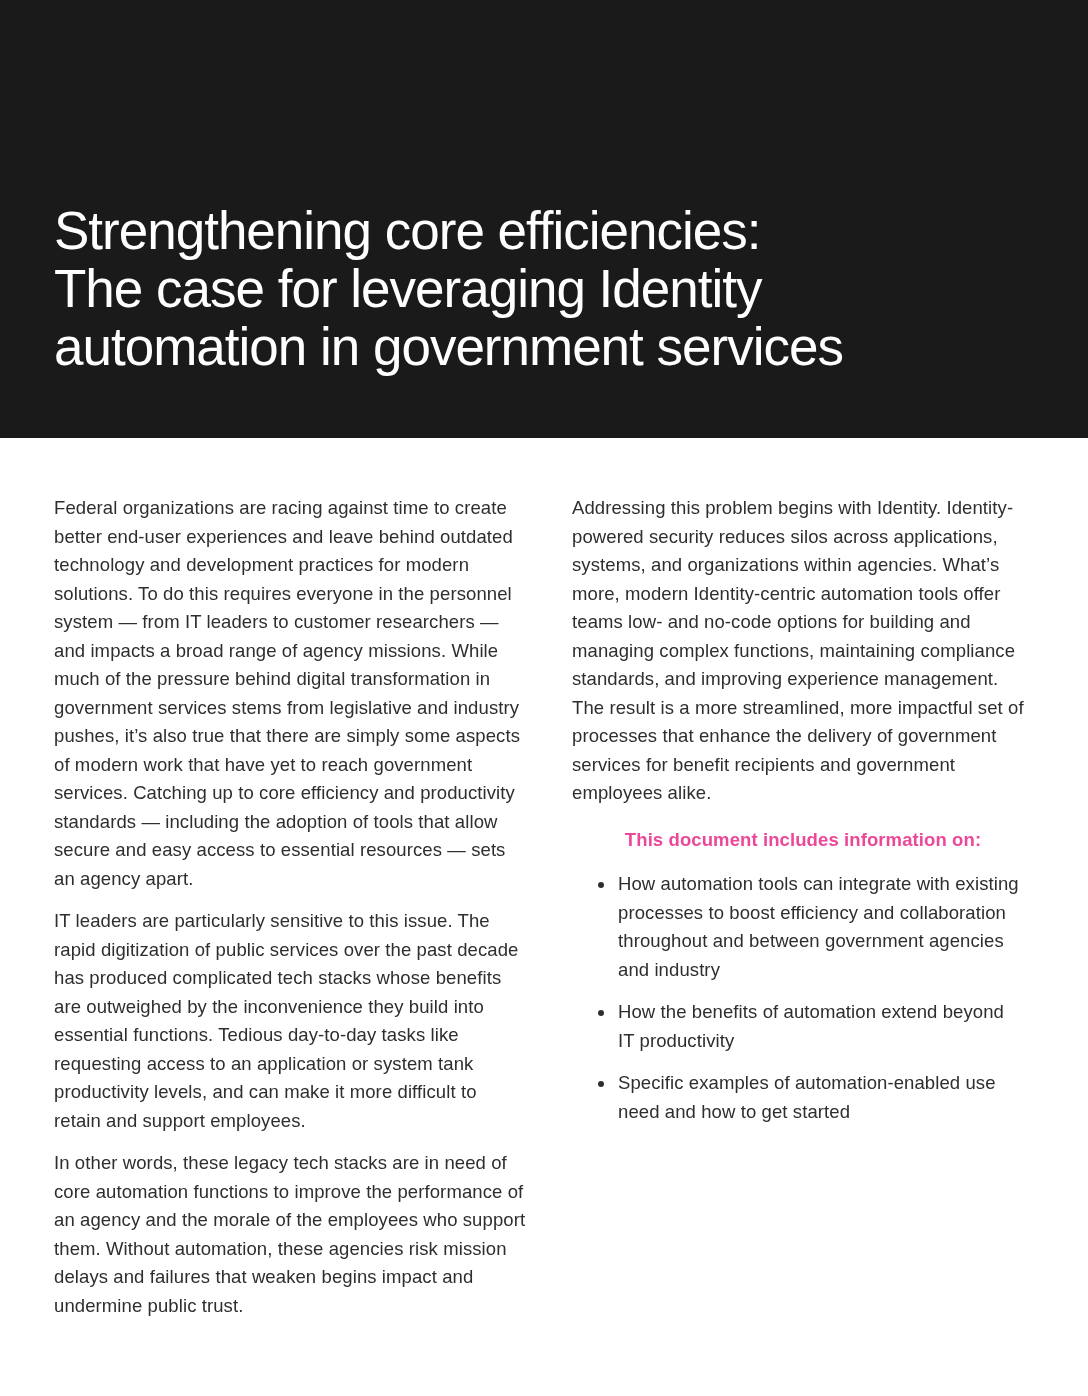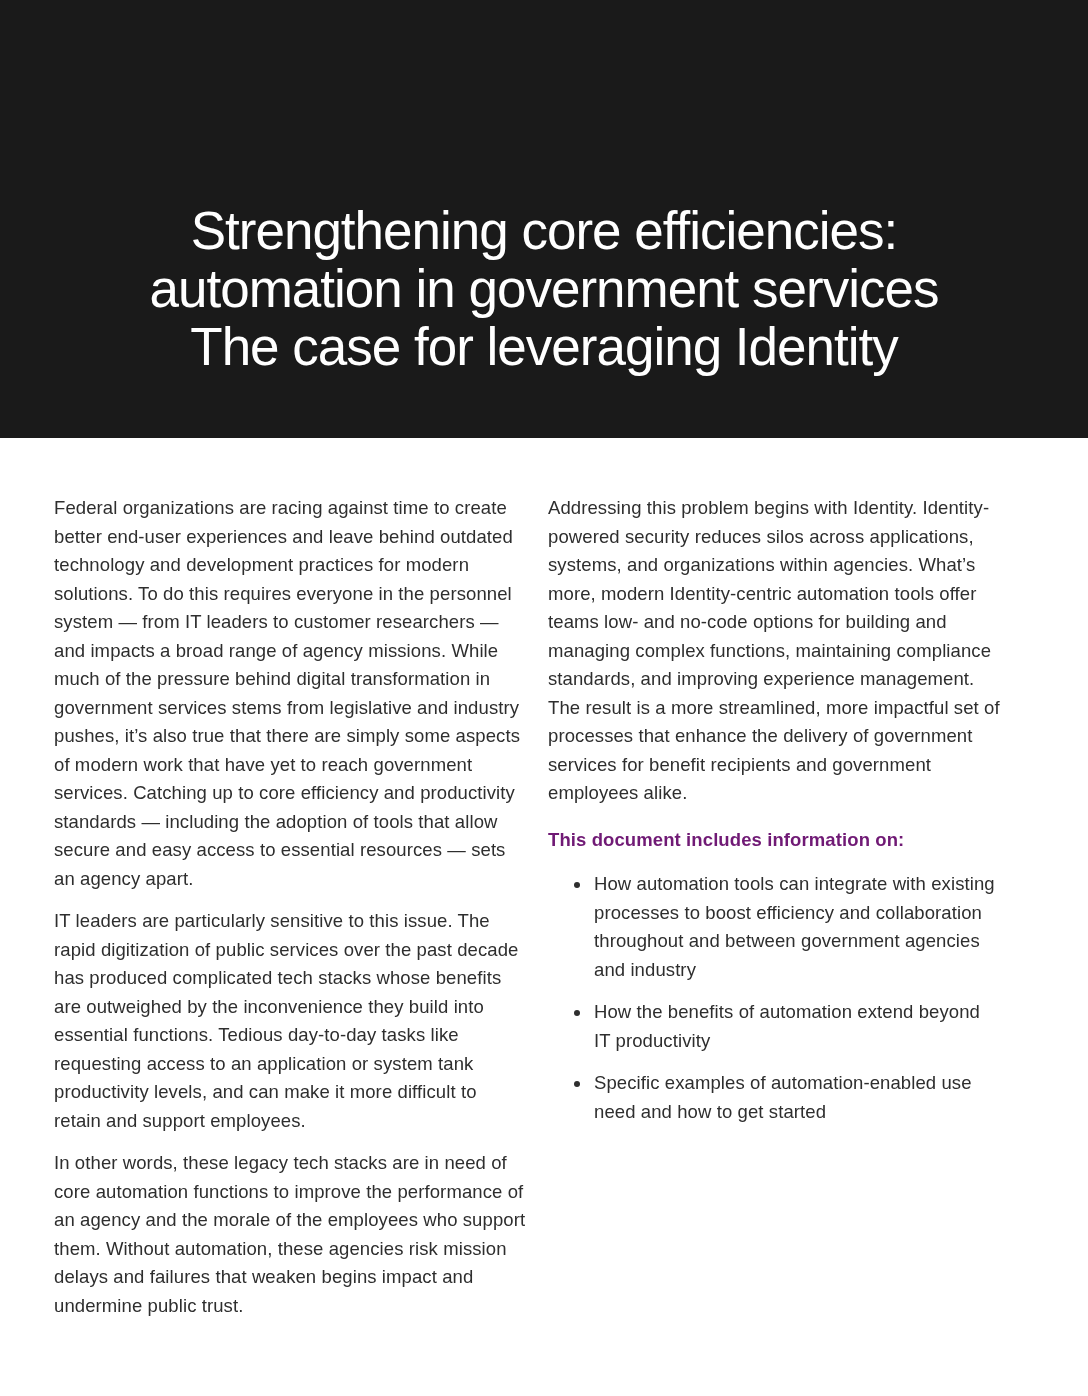--- a/index.html
+++ b/index.html
@@ -11,69 +11,69 @@
     background: #ffffff;
     font-family: "Liberation Sans", sans-serif;
     overflow: hidden;
     margin: 0 auto;
   }
   .hero {
     width: 100%;
     height: 438px;
     background: #1a1a1a;
     padding: 202px 54px 0 54px;
-    text-align: center;
   }
   .hero h1 {
     color: #ffffff;
     font-size: 53px;
     line-height: 58px;
     font-weight: 400;
     letter-spacing: -1px;
   }
   .hero h1 span { display: block; }
   .content {
     display: flex;
     padding: 56px 0 0 54px;
-    gap: 22px;
+    gap: 46px;
   }
   .col {
     font-size: 18.5px;
     line-height: 28.5px;
     color: #2e2e2e;
     letter-spacing: 0.1px;
   }
   .col-left  { width: 472px; }
   .col-right { width: 462px; }
   .col p { margin: 0 0 14px 0; }
   .list-heading {
     font-weight: 700;
-    color: #701a75;
+    color: #ec4899;
     margin: 18px 0 16px 0 !important;
+    text-align: center;
   }
   .col ul {
     list-style: disc outside;
     margin: 12px;
     padding-left: 32px;
   }
   .col li {
     margin-bottom: 14px;
     padding-left: 2px;
   }
 </style>
 </head>
 <body>
 
 <div class="page">
 
   <header class="hero">
     <h1>
       <span>Strengthening core efficiencies:</span>
+      <span>The case for leveraging Identity</span>
       <span>automation in government services</span>
-      <span>The case for leveraging Identity</span>
     </h1>
   </header>
 
   <main class="content">
 
     <div class="col col-left">
       <p>Federal organizations are racing against time to create better end-user experiences and leave behind outdated technology and development practices for modern solutions. To do this requires everyone in the personnel system — from IT leaders to customer researchers — and impacts a broad range of agency missions. While much of the pressure behind digital transformation in government services stems from legislative and industry pushes, it’s also true that there are simply some aspects of modern work that have yet to reach government services. Catching up to core efficiency and productivity standards — including the adoption of tools that allow secure and easy access to essential resources — sets an agency apart.</p>
       <p>IT leaders are particularly sensitive to this issue. The rapid digitization of public services over the past decade has produced complicated tech stacks whose benefits are outweighed by the inconvenience they build into essential functions. Tedious day-to-day tasks like requesting access to an application or system tank productivity levels, and can make it more difficult to retain and support employees.</p>
       <p>In other words, these legacy tech stacks are in need of core automation functions to improve the performance of an agency and the morale of the employees who support them. Without automation, these agencies risk mission delays and failures that weaken begins impact and undermine public trust.</p>
     </div>

